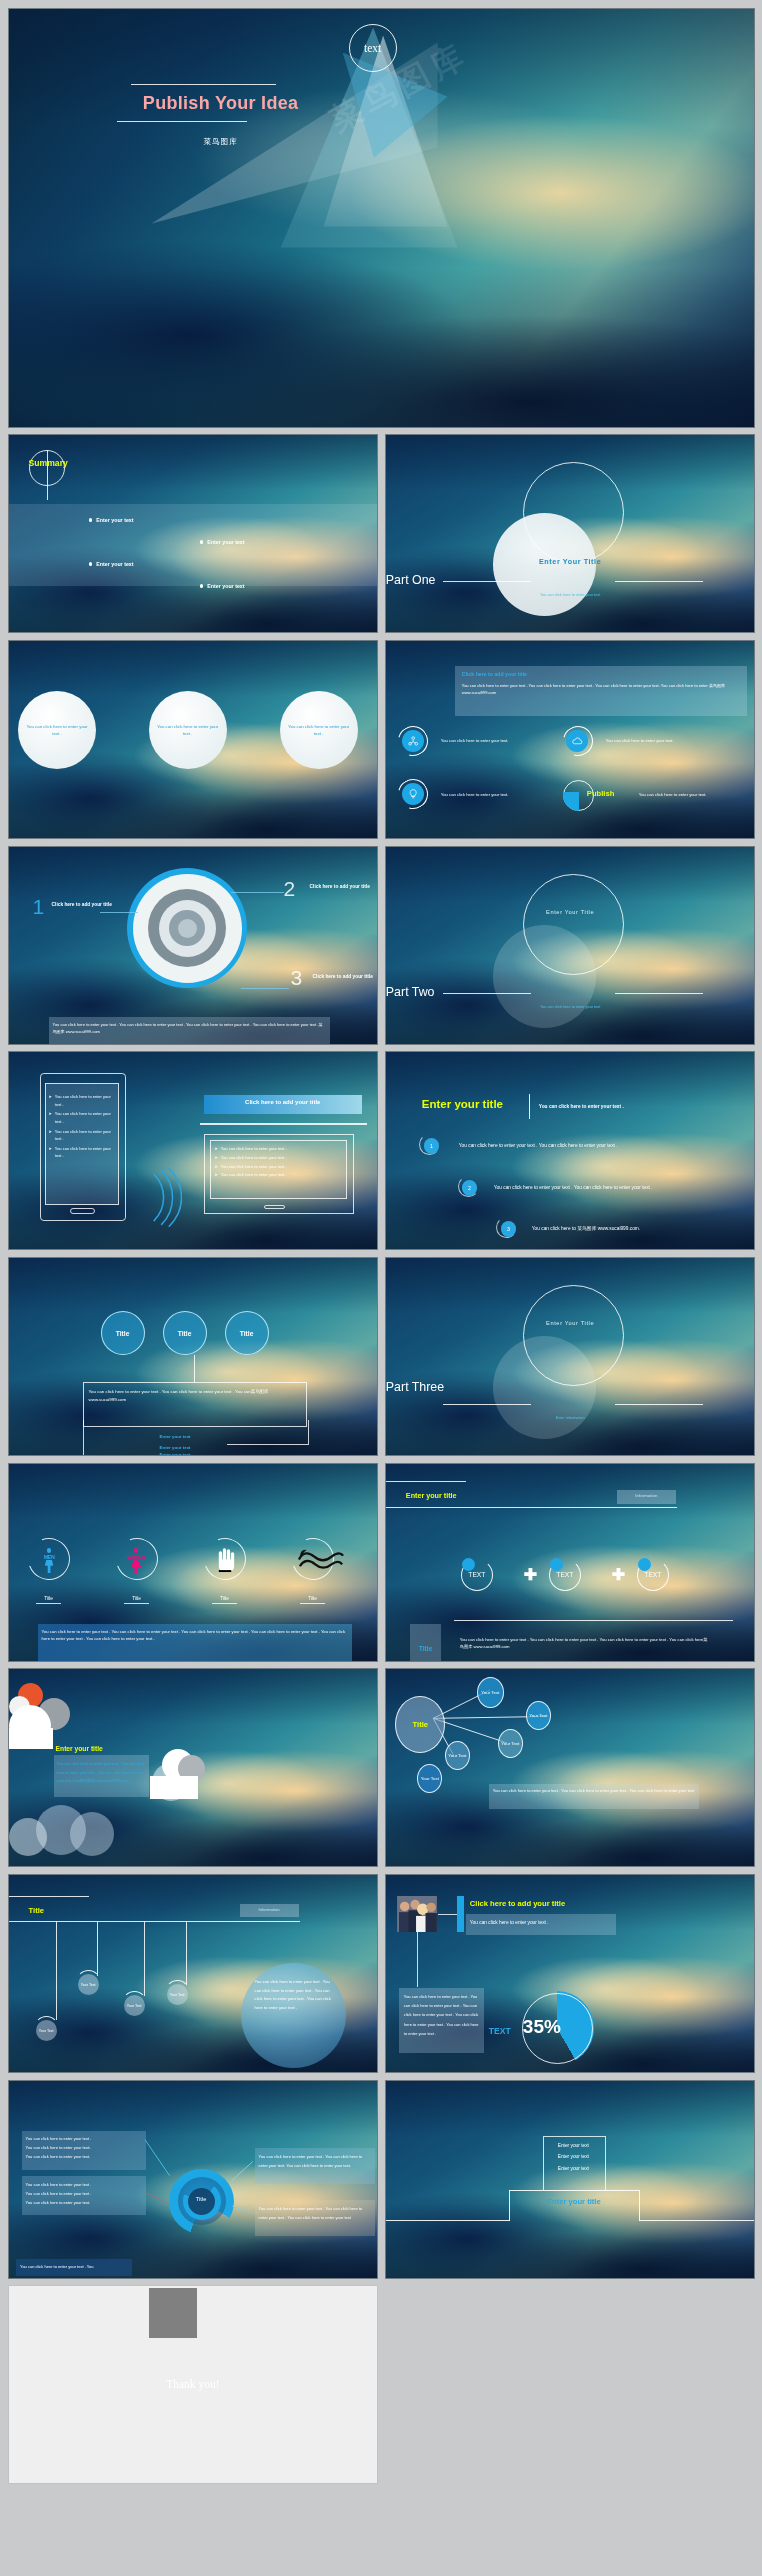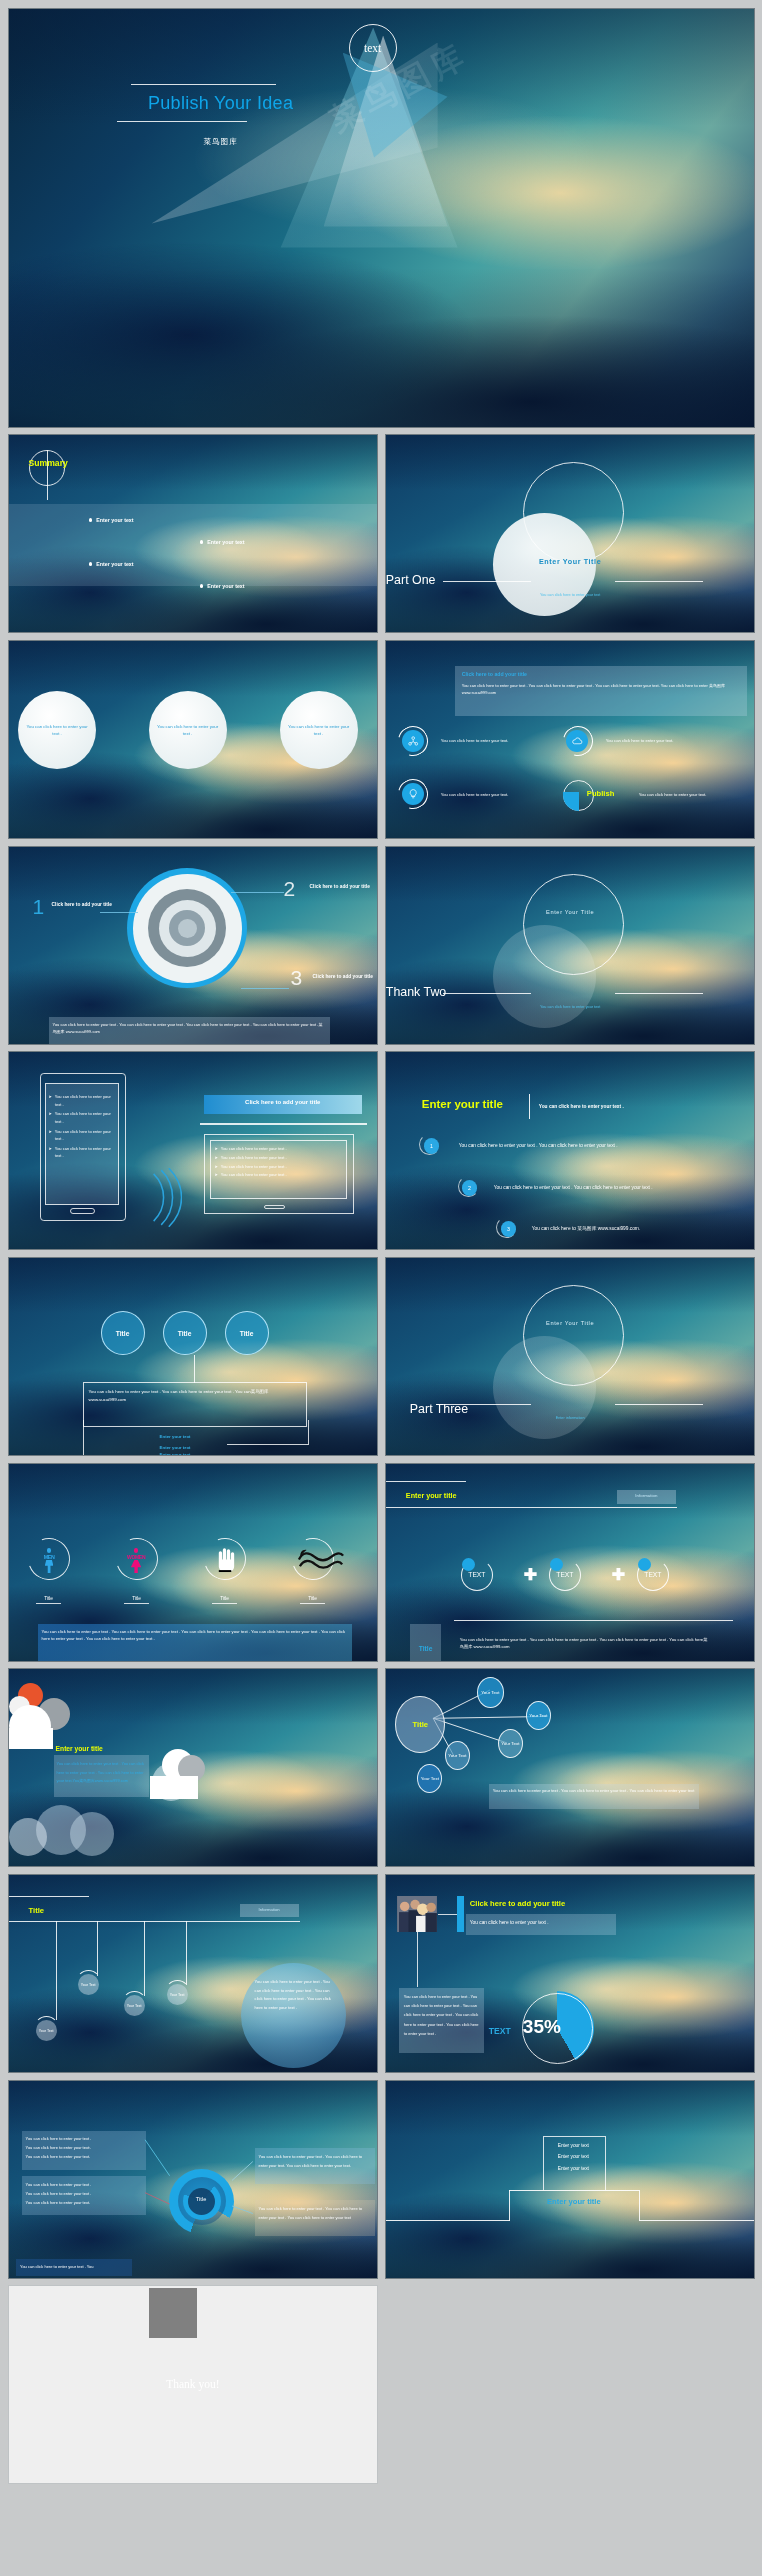--- a/index.html
+++ b/index.html
@@ -67,21 +67,21 @@
     position:absolute; left:340px; top:15.3px; width:48px; height:48px;
     border:1px solid rgba(255,255,255,.9); border-radius:50%;
     display:flex; align-items:center; justify-content:center;
     color:#fff; font-size:11.5px; font-family:"Liberation Serif", serif;
   }
   .t-rule { position:absolute; height:1px; background:rgba(255,255,255,.85); }
   #tr1 { left:122px; top:75px; width:145px; }
   #tr2 { left:108px; top:112px; width:130px; }
   #main-title {
     position:absolute; left:88px; top:84px; width:248px; text-align:center;
-    font-size:18px; font-weight:normal; color:#0ea5e9; letter-spacing:0.3px;
+    font-size:18px; font-weight:bold; color:#fca5a5; letter-spacing:0.3px;
   }
   #subtitle {
     position:absolute; left:88px; top:128px; width:248px; text-align:center;
     font-size:7.6px; color:#fff; letter-spacing:1px;
   }
 
   
   .ytitle { color:#eaff00; font-weight:bold; }
   .btxt { color:#29a8e0; }
   .rule-w { background:rgba(255,255,255,.85); height:1px; position:absolute; }
@@ -328,21 +328,21 @@
     </div>
 
     <div class="slide">
       <div class="bg"></div>
       <div class="sl-in">
         <div class="ring" style="left:137px;top:27px;width:101px;height:101px;"></div>
         <div class="wcircle" style="left:107px;top:78px;width:103px;height:103px;opacity:.18;"></div>
         <div class="rule-w" style="left:57px;top:146px;width:88px;"></div>
         <div class="rule-w" style="left:229px;top:146px;width:88px;"></div>
         <div class="part-en" style="top:62px;color:#d7eef7;font-weight:normal;font-size:5.7px;">Enter  Your  Title</div>
-        <div class="part-num" style="top:138px;">Thank Two</div>
+        <div class="part-num" style="top:138px;">Part Two</div>
         <div class="part-sub" style="top:158px;">You can click here to enter your text</div>
       </div>
     </div>
 
     <div class="slide">
       <div class="bg"></div>
       <div class="sl-in">
         <div class="frame" style="left:31px;top:21px;width:86px;height:148px;border-radius:3.8px;"></div>
         <div class="frame" style="left:36px;top:31px;width:74px;height:122px;background:rgba(190,215,235,.16);"></div>
         <div class="frame" style="left:61px;top:156px;width:25px;height:5.7px;border-radius:3.8px;"></div>
@@ -444,21 +444,21 @@
     </div>
 
     <div class="slide">
       <div class="bg"></div>
       <div class="sl-in">
         <div class="ring" style="left:137px;top:27px;width:101px;height:101px;"></div>
         <div class="wcircle" style="left:107px;top:78px;width:103px;height:103px;opacity:.18;"></div>
         <div class="rule-w" style="left:57px;top:146px;width:88px;"></div>
         <div class="rule-w" style="left:229px;top:146px;width:88px;"></div>
         <div class="part-en" style="top:62px;color:#d7eef7;font-weight:normal;font-size:5.7px;">Enter  Your  Title</div>
-        <div class="part-num" style="top:144px;padding-left:24px;">Part Three</div>
+        <div class="part-num" style="top:122px;">Part Three</div>
         <div class="part-sub" style="top:158px;">Enter information</div>
       </div>
     </div>
 
     <div class="slide">
       <div class="bg"></div>
       <div class="sl-in">
         <div class="iring" style="left:19px;top:74px;transform:rotate(25deg);"></div>
         <div style="position:absolute;left:31px;top:84px;width:19px;text-align:center;color:#2fa8ea;font-size:5.7px;font-weight:bold;">
           <div style="width:4.8px;height:4.8px;border-radius:50%;background:#2fa8ea;margin:0 auto 1px;"></div>

